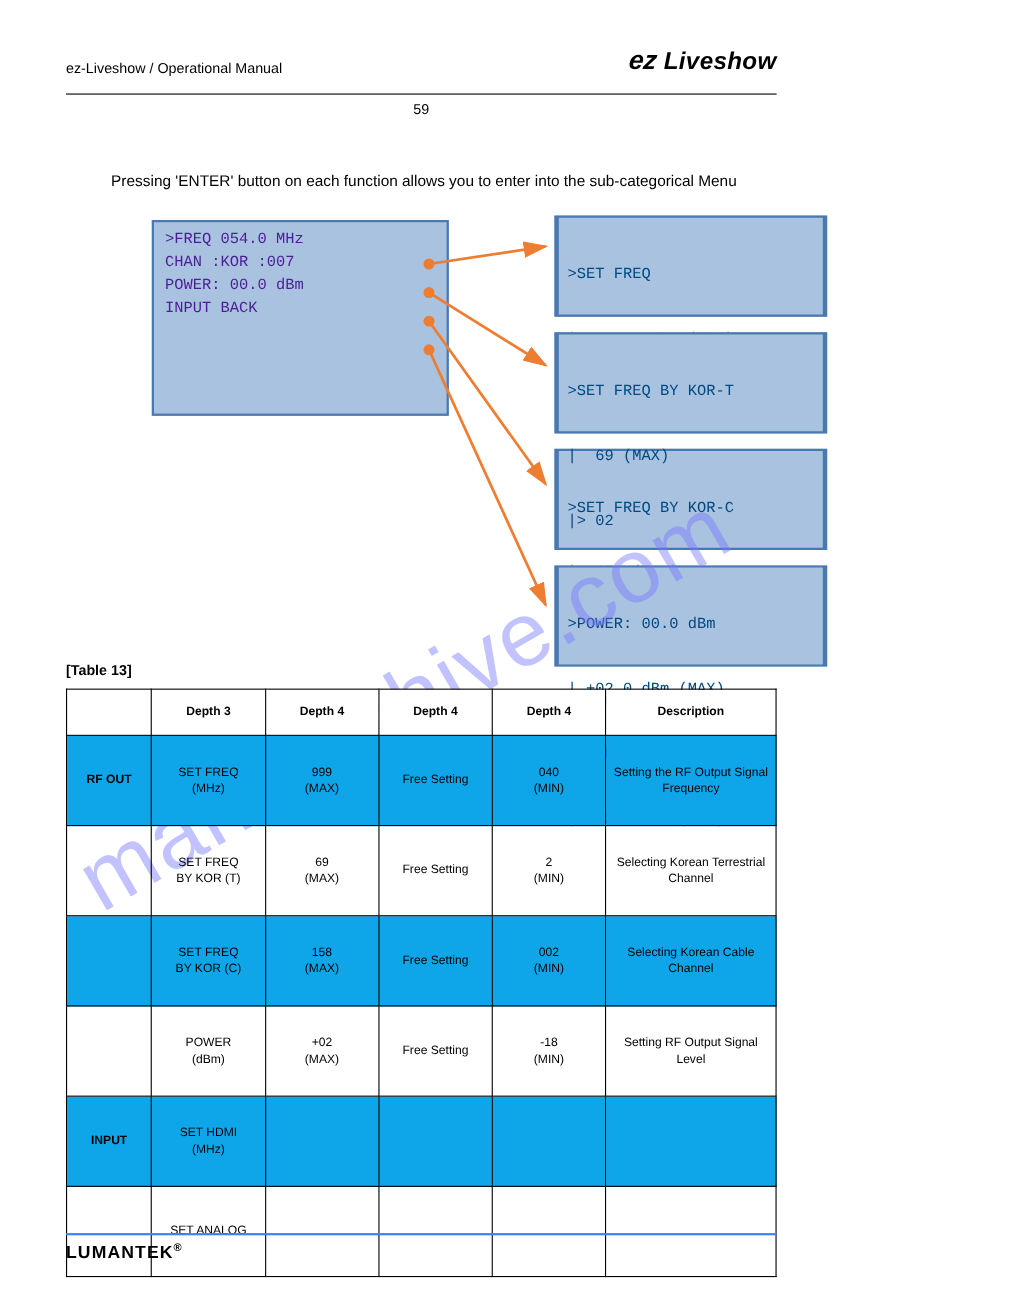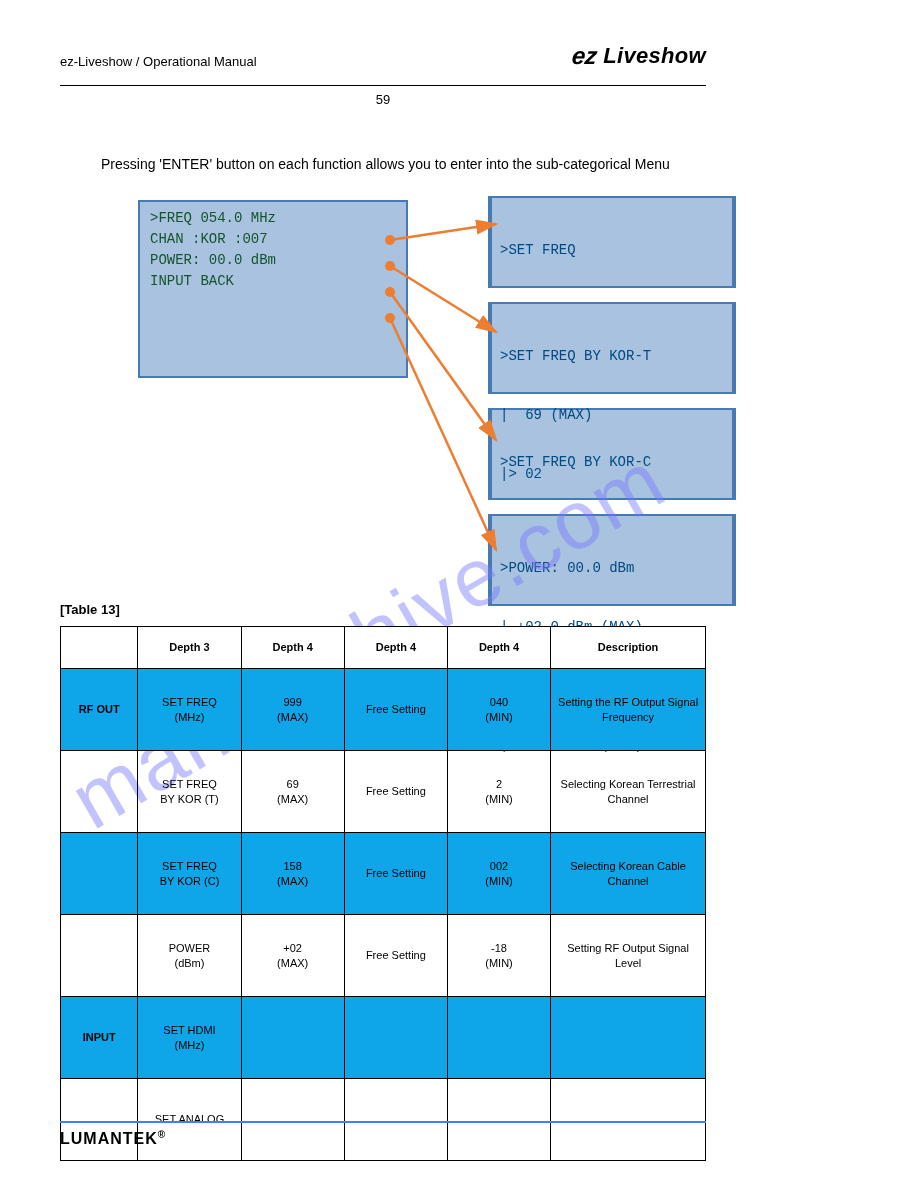--- a/index.html
+++ b/index.html
@@ -16,22 +16,22 @@
   .liveshow { font-size: 22px; font-weight: 700; font-style: italic; letter-spacing: 0.3px; }
 
   
   .page-num { position:absolute; top: 92px; left: 60px; right:60px; text-align:center; font-size:13px; }
 
   
   .body-text { position:absolute; top: 154px; left: 60px; right: 60px; font-size:14px; line-height:1.5;margin-left:41px; }
 
   
   .diagram { position:absolute; top: 192px; left: 60px; right: 60px; height: 428px; }
-  .menu-box { position:absolute; left: 78px; top: 8px; width: 270px; height: 178px; background: #a8c2df; border: 2px solid #4879b0; font-family: SimSun, "Courier New", monospace; font-size: 14px; color: #14532d; padding: 6px 10px; line-height: 1.5; }
-  .detail-box { position:absolute; left: 428px; width: 248px; height: 92px; background: #a8c2df; border: 2px solid #4879b0; border-left: 4px solid #4879b0; border-right: 4px solid #4879b0; font-family: SimSun, "Courier New", monospace; font-size: 14px; color: #004a80; padding: 4px 8px; line-height: 1.4; white-space: pre; }
+  .menu-box { position:absolute; left: 78px; top: 8px; width: 270px; height: 178px; background: #a8c2df; border: 2px solid #4879b0; font-family: SimSun, "Courier New", monospace; font-size: 14px; color: #4c1d95; padding: 6px 10px; line-height: 1.5; }
+  .detail-box { position:absolute; left: 444px; width: 248px; height: 92px; background: #a8c2df; border: 2px solid #4879b0; border-left: 4px solid #4879b0; border-right: 4px solid #4879b0; font-family: SimSun, "Courier New", monospace; font-size: 14px; color: #004a80; padding: 4px 8px; line-height: 1.4; white-space: pre; }
   .db0 { top: 4px; }
   .db1 { top: 110px; }
   .db2 { top: 216px; }
   .db3 { top: 322px; height: 92px; }
   .arrow { position:absolute; }
   .table-label { position:absolute; font-size: 13px; font-weight:bold; }
 
   
   .watermark { position:absolute; left: 48%; top: 640px; transform: translate(-50%,-50%) rotate(-30deg); font-size: 82px; color: rgba(120,120,255,0.45); font-weight: 400; pointer-events:none; font-family: Arial, sans-serif; letter-spacing: 2px; }
 

